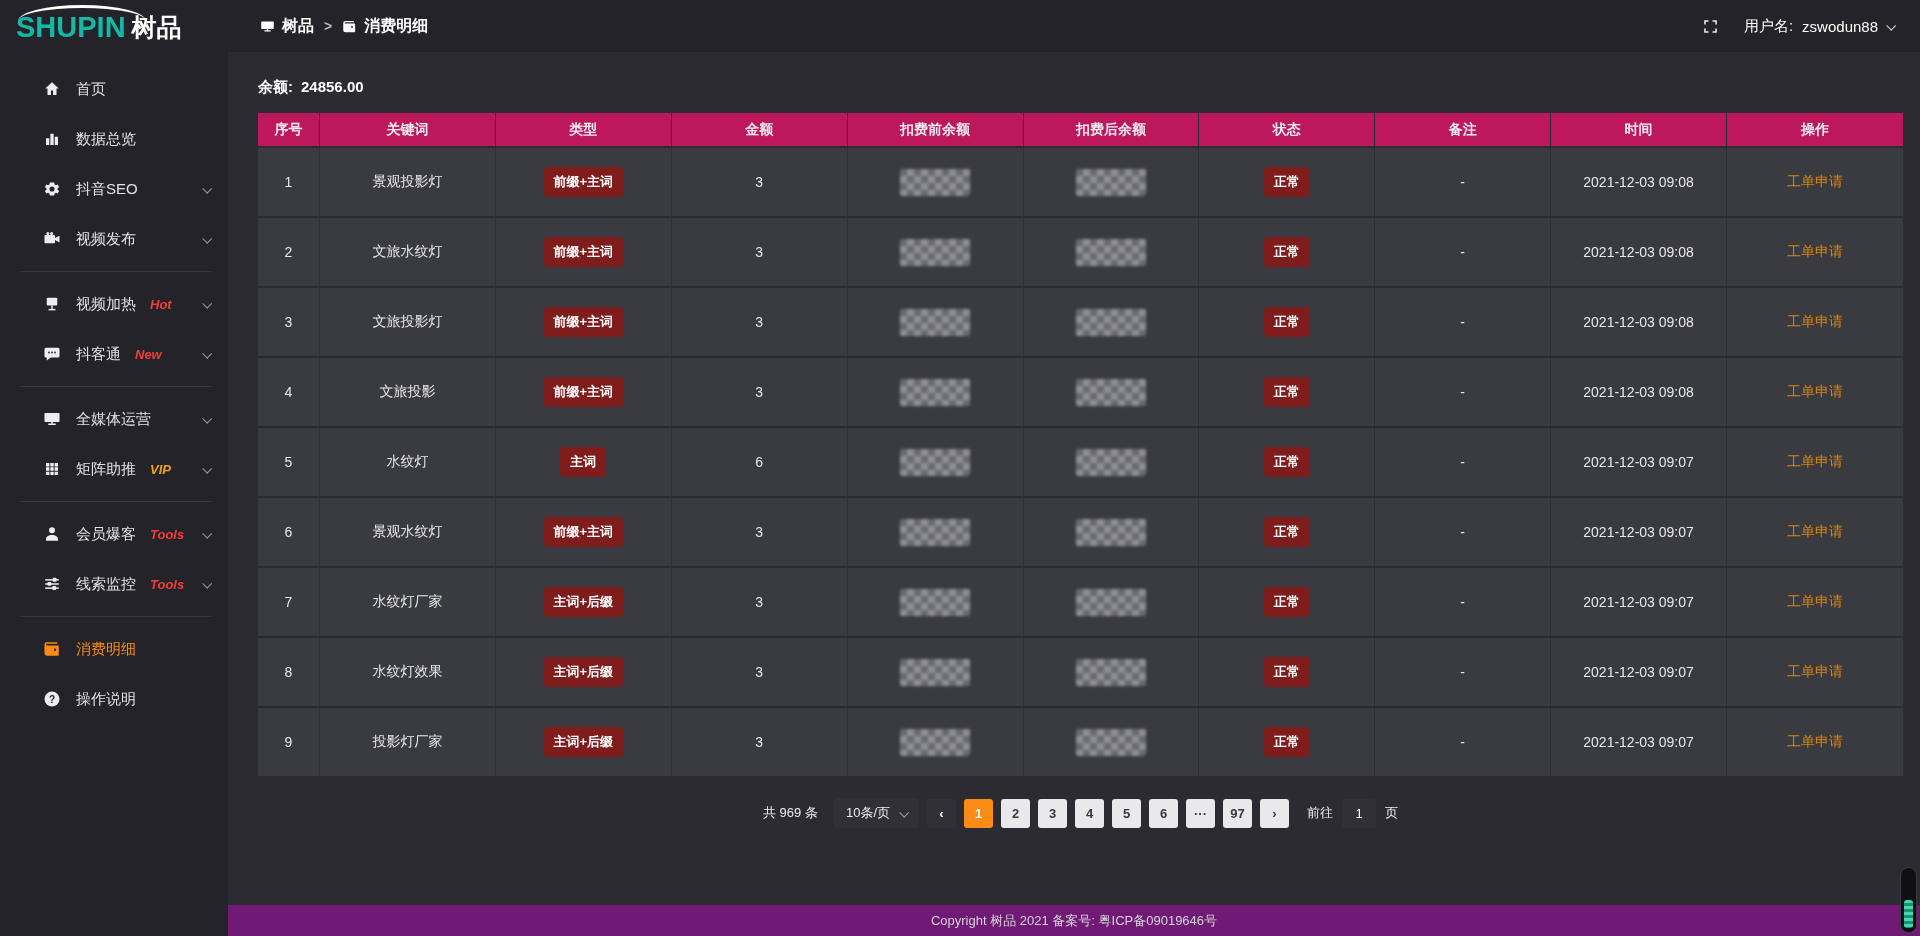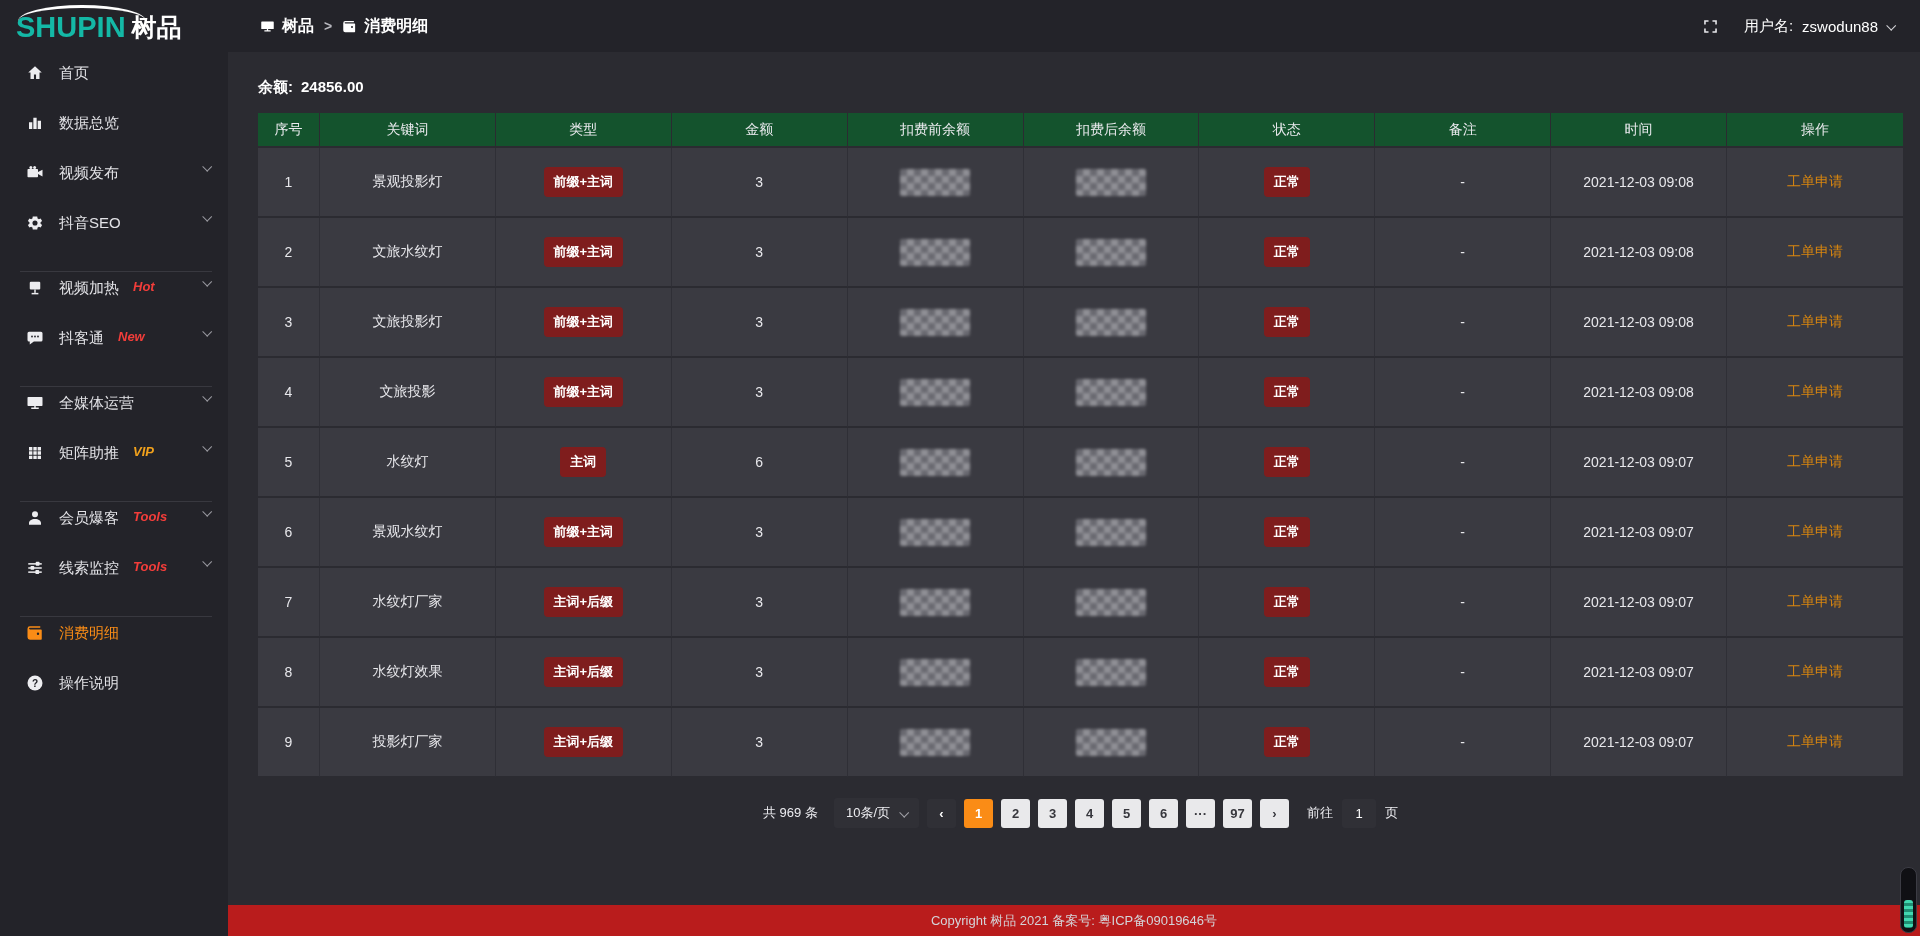--- a/index.html
+++ b/index.html
@@ -8,21 +8,21 @@
   .app { display:flex; width:1920px; height:936px; }
 
   
   .sidebar { width:228px; flex-shrink:0; background:#232329; display:flex; flex-direction:column; }
   .logo { height:54px; display:flex; align-items:center; padding-left:16px; position:relative; }
   .logo-arc { position:absolute; top:5px; left:18px; width:128px; height:16px;
               border-top:3px solid #ffffff; border-radius:50% 50% 0 0 / 100% 100% 0 0; }
   .logo-en { font-size:29px; font-weight:800; color:#14b8a6; letter-spacing:0px; }
   .logo-cn { font-size:25px; font-weight:700; color:#fff; margin-left:6px; }
   nav { padding-top:10px; }
-  .menu-item { height:50px; display:flex; align-items:flex-start; padding:0 18px 0 26px;
+  .menu-item { height:50px; display:flex; align-items:center; padding:0 18px 0 43px;
                color:#e2e2e6; font-size:15px; cursor:pointer; }
   .menu-item .mi-icon { width:18px; height:18px; margin-right:15px; color:#ededf0; flex-shrink:0; }
   .menu-item .mi-icon svg { width:18px; height:18px; display:block; }
   .menu-item.active, .menu-item.active .mi-icon { color:#fa8c16; }
   .mi-badge { margin-left:14px; font-size:13px; font-weight:700; font-style:italic; }
   .chev { width:7px; height:7px; border-right:1.5px solid #9a9aa0; border-bottom:1.5px solid #9a9aa0;
           transform:rotate(45deg) translateY(-1px); margin-left:auto; }
   .divider { height:1px; background:#38383f; margin:7px 16px 7px 20px; }
 
   
@@ -39,21 +39,21 @@
   .fs-btn svg { width:19px; height:19px; display:block; }
   .user-name { display:flex; align-items:center; gap:9px; cursor:pointer; }
   .user-name .chev { border-color:#d6d6da; margin-left:0; }
 
   
   main { flex:1; padding:0 17px 0 30px; }
   .balance { margin-top:26px; font-size:15px; font-weight:700; color:#fff; }
   .balance b { margin-left:8px; font-size:15px; }
 
   table { width:100%; margin-top:16px; border-collapse:separate; border-spacing:0; table-layout:fixed; }
-  thead th { background:#14532d; height:35px; font-size:14px; font-weight:400; color:#eaeaee;
+  thead th { background:#be185d; height:35px; font-size:14px; font-weight:700; color:#eaeaee;
              text-align:center; border-right:1px solid #2b2b31; border-bottom:2px solid #2b2b31; }
   thead th:last-child { border-right:none; }
   tbody td { background:#3a3a41; height:70px; text-align:center; font-size:14px; color:#e8e8ec;
              border-right:1px solid #2f2f36; border-bottom:2px solid #2b2b31; }
   tbody td:last-child { border-right:none; }
   .type-badge, .status-badge { display:inline-block; background:#7f1d1d; color:#fff;
              font-size:13px; font-weight:600; padding:6px 10px; border-radius:4px; }
   .masked { display:inline-block; width:70px; height:27px; border-radius:2px; vertical-align:middle;
             background:repeating-conic-gradient(#97979d 0% 25%, #6e6e75 0% 50%) 0 0 / 14px 14px;
             filter:blur(1.6px); opacity:.92; }
@@ -69,21 +69,21 @@
   .pg-btn { min-width:29px; height:29px; border-radius:3px; background:#e9e9eb; color:#37373d;
             display:flex; align-items:center; justify-content:center; font-size:13px;
             font-weight:700; cursor:pointer; padding:0 4px; }
   .pg-btn.dark { background:#303036; color:#fff; }
   .pg-btn.active { background:#fa8c16; color:#fff; }
   .pg-goto { display:flex; align-items:center; gap:9px; margin-left:10px; }
   .pg-input { width:34px; height:29px; background:#303036; border:none; border-radius:3px;
               color:#fff; text-align:center; font-size:13px; font-family:inherit; }
 
   
-  footer { height:31px; background:#b91c1c; display:flex; align-items:center; justify-content:center;
+  footer { height:31px; background:#701a75; display:flex; align-items:center; justify-content:center;
            font-size:13px; color:#d4d4d8; flex-shrink:0; }
 
   .float-widget { position:absolute; right:3px; bottom:3px; width:17px; height:66px;
                   background:#101014; border:1px solid #3c3c44; border-radius:8px; cursor:pointer; }
   .float-widget::after { content:''; position:absolute; left:3px; right:3px; bottom:4px; height:28px;
                   border-radius:3px;
                   background:repeating-linear-gradient(180deg,#41d7b0 0 3px,#1f8f74 3px 6px); }
 </style>
 </head>
 <body>
@@ -109,35 +109,35 @@
           <span class="mi-icon">
             <svg viewBox="0 0 24 24" fill="currentColor">
               <path d="M4 11h4.4v9H4zM9.8 5h4.4v15H9.8zM15.6 9H20v11h-4.4z"></path>
             </svg>
           </span>
           <span>数据总览</span>
         </div>
         <div class="menu-item">
           <span class="mi-icon">
             <svg viewBox="0 0 24 24" fill="currentColor">
+              <path d="M19.4 13a7.5 7.5 0 0 0 0-2l2.1-1.6-2-3.5-2.4 1a7.7 7.7 0 0 0-1.7-1L15 3.2H9l-.4 2.7a7.7 7.7 0 0 0-1.7 1l-2.4-1-2 3.5L4.6 11a7.5 7.5 0 0 0 0 2l-2.1 1.6 2 3.5 2.4-1a7.7 7.7 0 0 0 1.7 1l.4 2.7h6l.4-2.7a7.7 7.7 0 0 0 1.7-1l2.4 1 2-3.5zM12 15.4A3.4 3.4 0 1 1 15.4 12 3.4 3.4 0 0 1 12 15.4z"></path>
+            </svg>
+          </span>
+          <span>抖音SEO</span>
+          <span class="chev"></span>
+        </div>
+        <div class="menu-item">
+          <span class="mi-icon">
+            <svg viewBox="0 0 24 24" fill="currentColor">
               <path d="M3 6.5h12a1 1 0 0 1 1 1v3.3l6-3.3v9l-6-3.3v3.3a1 1 0 0 1-1 1H3a1 1 0 0 1-1-1v-9a1 1 0 0 1 1-1z"></path>
               <circle cx="6.5" cy="4.5" r="2"></circle>
               <circle cx="11.5" cy="4.5" r="2"></circle>
             </svg>
           </span>
           <span>视频发布</span>
-          <span class="chev"></span>
-        </div>
-        <div class="menu-item">
-          <span class="mi-icon">
-            <svg viewBox="0 0 24 24" fill="currentColor">
-              <path d="M19.4 13a7.5 7.5 0 0 0 0-2l2.1-1.6-2-3.5-2.4 1a7.7 7.7 0 0 0-1.7-1L15 3.2H9l-.4 2.7a7.7 7.7 0 0 0-1.7 1l-2.4-1-2 3.5L4.6 11a7.5 7.5 0 0 0 0 2l-2.1 1.6 2 3.5 2.4-1a7.7 7.7 0 0 0 1.7 1l.4 2.7h6l.4-2.7a7.7 7.7 0 0 0 1.7-1l2.4 1 2-3.5zM12 15.4A3.4 3.4 0 1 1 15.4 12 3.4 3.4 0 0 1 12 15.4z"></path>
-            </svg>
-          </span>
-          <span>抖音SEO</span>
           <span class="chev"></span>
         </div>
         <div class="divider"></div>
         <div class="menu-item">
           <span class="mi-icon">
             <svg viewBox="0 0 24 24" fill="currentColor">
               <rect x="5" y="3.5" width="14" height="10.5" rx="1.5"></rect>
               <rect x="11" y="14" width="2" height="4.5"></rect>
               <rect x="7.5" y="18.5" width="9" height="2"></rect>
             </svg>

